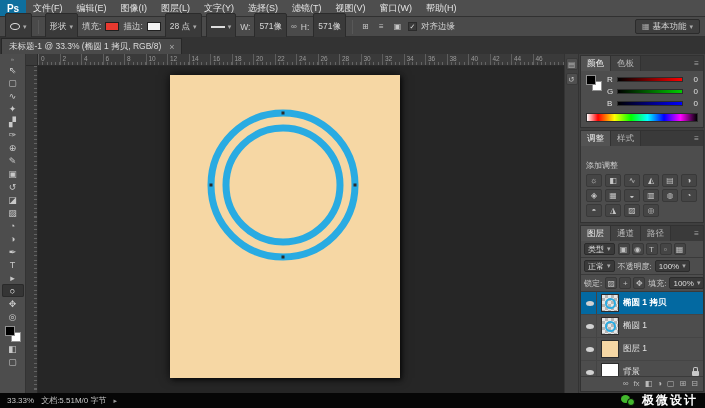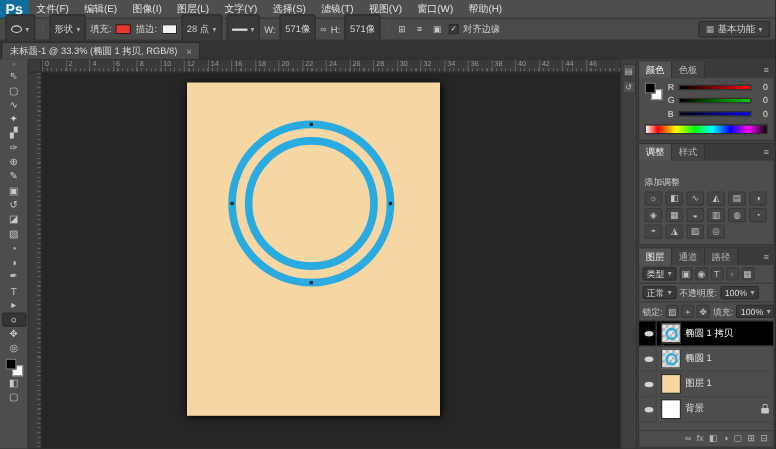--- a/index.html
+++ b/index.html
@@ -5,21 +5,21 @@
   html,body{margin:0;padding:0;background:#222;}
   *{box-sizing:border-box;}
   #app{
     width:705px;height:408px;overflow:hidden;position:relative;
     display:flex;flex-direction:column;
     font-family:"Liberation Sans","DejaVu Sans",sans-serif;
     background:#3f3f3f;color:#ddd;user-select:none;
   }
   
   .menubar{height:17px;flex:none;display:flex;align-items:stretch;background:#4e4e4e;border-bottom:1px solid #313131;}
-  .ps-logo{width:26px;flex:none;display:flex;align-items:center;justify-content:center;background:#0e6f9e;color:#fff;font-size:13px;font-weight:bold;}
+  .ps-logo{width:26px;flex:none;display:flex;align-items:center;justify-content:center;background:#0e6f9e;color:#fff;font-size:10px;font-weight:bold;}
   .menu-items{display:flex;align-items:stretch;}
   .menu-item{padding:0 7px;display:flex;align-items:center;font-size:9px;color:#e3e3e3;white-space:nowrap;}
   
   .optionsbar{height:20px;flex:none;display:flex;align-items:center;gap:4px;padding:0 5px;background:#4a4a4a;border-bottom:1px solid #313131;font-size:8.5px;color:#d6d6d6;white-space:nowrap;}
   .opt-field{background:#3a3a3a;border:1px solid #2b2b2b;border-radius:2px;height:14px;display:flex;align-items:center;gap:3px;padding:13px 4px;}
   .opt-label{color:#cfcfcf;}
   .dd{font-size:7px;color:#aaa;}
   .vsep{width:1px;height:14px;background:#3a3a3a;border-right:1px solid #585858;margin:0 2px;}
   .swatch{width:14px;height:9px;border:1px solid #1f1f1f;display:inline-block;}
   .ellipse-glyph{width:10px;height:7px;border:1px solid #ddd;border-radius:50%;display:inline-block;}
@@ -88,21 +88,21 @@
   
   .layers-panel{flex:1;min-height:0;}
   .filter-row,.blend-row,.lock-row{display:flex;align-items:center;gap:3px;padding:2px 3px;border-bottom:1px solid #3a3a3a;flex:none;}
   .mini-select{background:#3a3a3a;border:1px solid #2b2b2b;border-radius:2px;height:12px;display:flex;align-items:center;gap:3px;padding:0 3px;font-size:8px;color:#ddd;white-space:nowrap;}
   .plabel{font-size:8px;color:#c9c9c9;white-space:nowrap;}
   .filter-icons,.lock-icons{display:flex;gap:2px;}
   .f-icon{width:12px;height:12px;display:flex;align-items:center;justify-content:center;font-size:8px;color:#c0c0c0;background:#454545;border:1px solid #383838;border-radius:2px;}
   .fill-l{margin-left:auto;}
   .layer-list{flex:1;min-height:0;overflow:hidden;display:flex;flex-direction:column;}
   .layer-row{height:23px;flex:none;display:flex;align-items:center;gap:4px;padding:0 4px 0 3px;border-bottom:1px solid #454545;background:#4d4d4d;}
-  .layer-row.selected{background:#000000;}
+  .layer-row.selected{background:#0369a1;font-weight:bold;}
   .eye-box{width:13px;flex:none;display:flex;justify-content:center;border-right:1px solid #444;align-self:stretch;align-items:center;}
   .eye{width:8px;height:5px;border-radius:50%;background:#d2d2d2;}
   .thumb{width:18px;height:18px;flex:none;border:1px solid #2c2c2c;background:#fff;display:flex;align-items:center;justify-content:center;}
   .layer-row.thumb-ring .thumb{
     background-color:#e6e6e6;
     background-image:linear-gradient(45deg,#b5b5b5 25%,transparent 25%,transparent 75%,#b5b5b5 75%),linear-gradient(45deg,#b5b5b5 25%,transparent 25%,transparent 75%,#b5b5b5 75%);
     background-size:6px 6px;background-position:0 0,3px 3px;}
   .layer-row.thumb-ring .thumb-shape{width:11px;height:11px;border:2px solid var(--accent,#29abe2);border-radius:50%;}
   .layer-row.thumb-tan .thumb-shape{width:16px;height:16px;background:var(--doc-fill,#f6d7a4);}
   .layer-row.thumb-white .thumb-shape{width:16px;height:16px;background:#fff;}
@@ -525,14 +525,22 @@
             <span class="lb-icon">◑</span>
             <span class="lb-icon">▢</span>
             <span class="lb-icon">⊞</span>
             <span class="lb-icon">⊟</span>
           </div>
       </div>
 
     </div>
   </div>
 
+  <div class="statusbar">
+    <span>33.33%</span>
+    <span>文档:5.51M/0 字节</span>
+    <span class="status-arrow">▸</span>
+    <span class="spacer"></span>
+    <span class="wechat"></span>
+    <span class="brand">极微设计</span>
+  </div>
 
 </div>
 
 </body></html>

